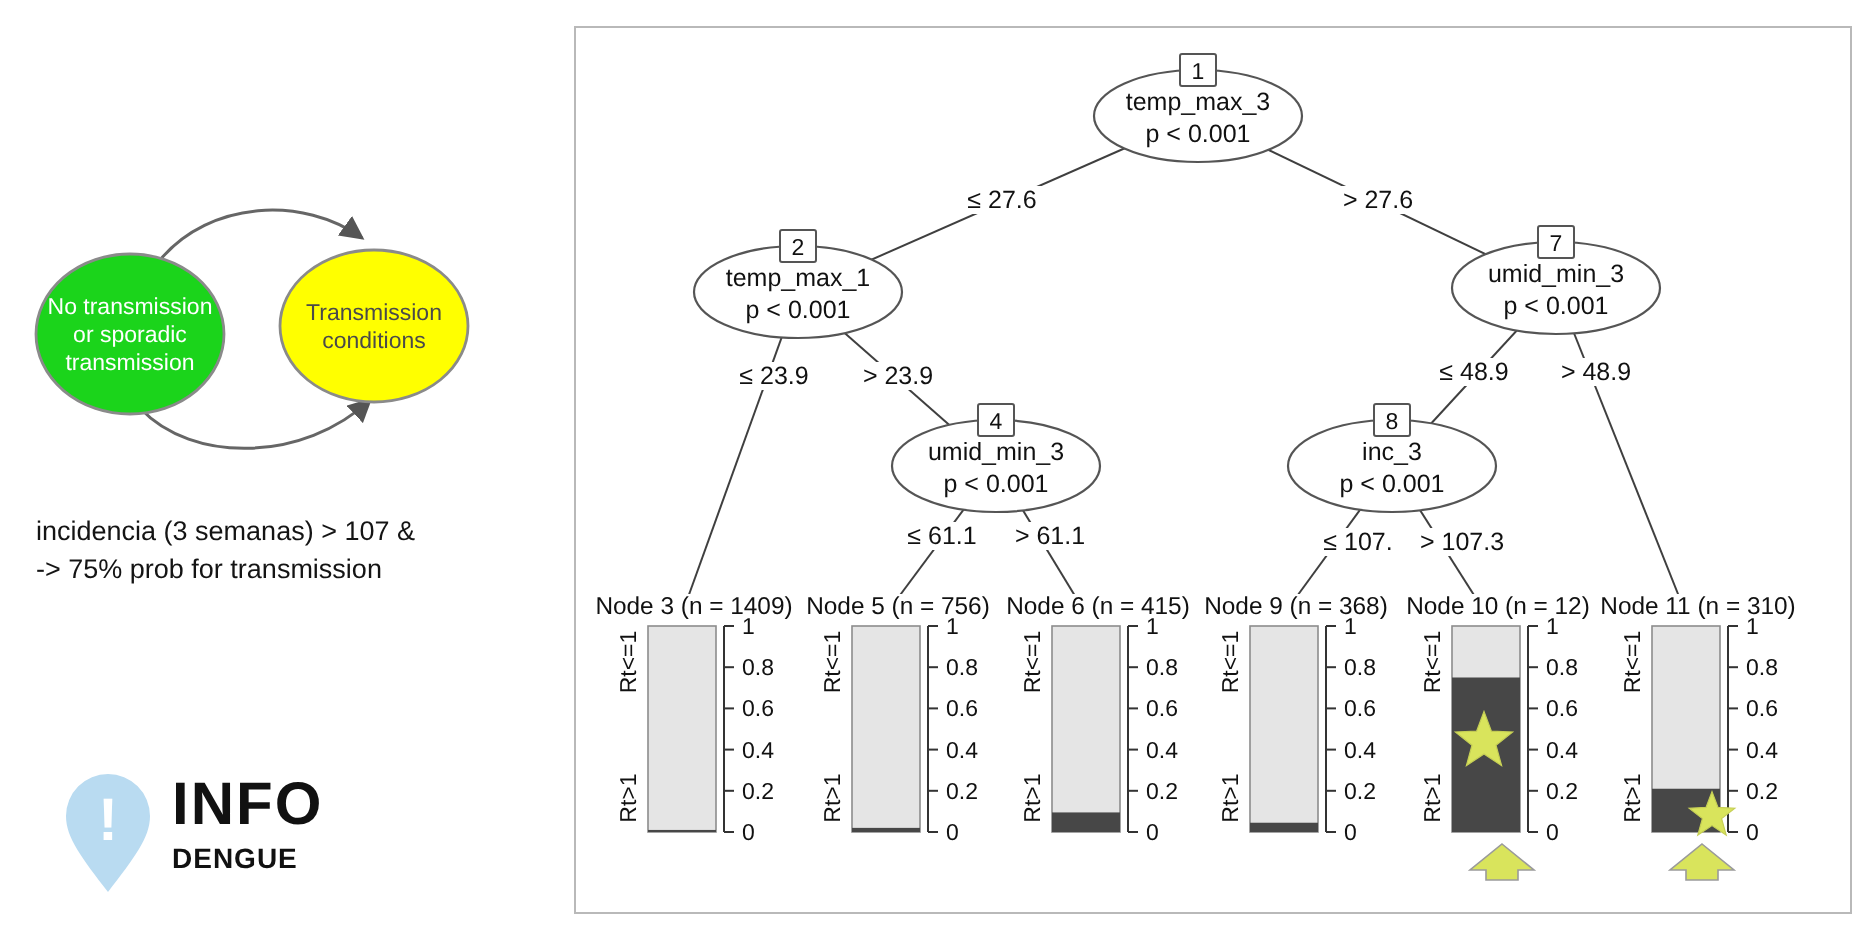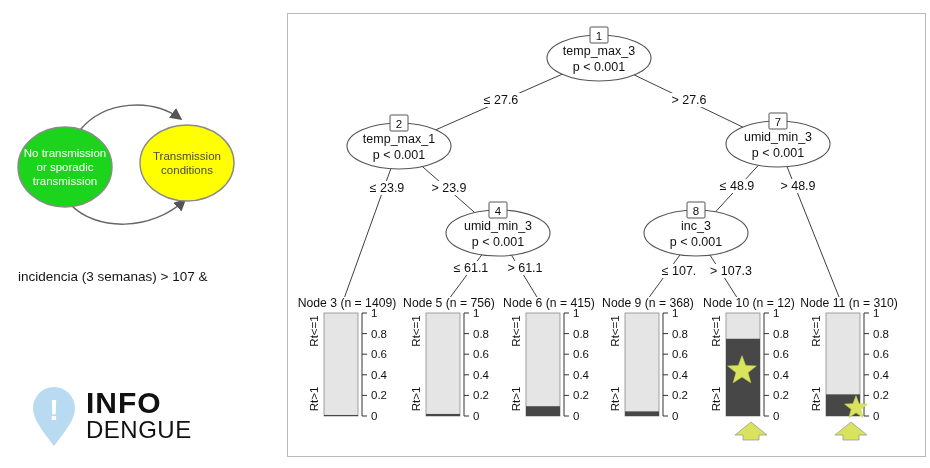--- a/index.html
+++ b/index.html
@@ -1,24 +1,24 @@
 <!DOCTYPE html>
 <html><head>
 <meta charset="utf-8">
 <style>
   html,body{margin:0;padding:0;background:#ffffff;}
   body{width:930px;height:468px;position:relative;overflow:hidden;
        font-family:"Liberation Sans",sans-serif;color:#111;}
   .left-panel{position:absolute;left:0;top:0;width:285px;height:379px;}
   .state-svg{position:absolute;left:0;top:90px;}
-  .annotation{position:absolute;left:18px;top:267px;font-size:13.5px;line-height:19px;color:#141414;}
+  .annotation{position:absolute;left:18px;top:256px;font-size:13.5px;line-height:19px;color:#141414;}
   .logo{position:absolute;left:28px;top:386px;display:flex;align-items:flex-start;}
   .logo-words{margin-left:6px;margin-top:2px;}
   .logo-top{font-size:30px;font-weight:bold;letter-spacing:1px;line-height:30px;}
-  .logo-bottom{font-size:24px;font-weight:normal;letter-spacing:0.5px;line-height:19px;margin-top:2px;}
+  .logo-bottom{font-size:14px;font-weight:bold;letter-spacing:0.5px;line-height:19px;margin-top:2px;}
   .chart-panel{position:absolute;left:287px;top:13px;width:637px;height:442px;
                border:1px solid #b9b9b9;background:#fff;}
   svg text{font-family:"Liberation Sans",sans-serif;}
 </style>
 </head>
 <body>
 
 <div class="left-panel">
 
   <svg class="state-svg" width="285" height="160" viewBox="0 0 285 160">
@@ -33,20 +33,21 @@
     <text x="65" y="67" text-anchor="middle" font-size="11.5" fill="#ffffff">No transmission</text>
     <text x="65" y="81" text-anchor="middle" font-size="11.5" fill="#ffffff">or sporadic</text>
     <text x="65" y="95" text-anchor="middle" font-size="11.5" fill="#ffffff">transmission</text>
     <ellipse cx="187" cy="73" rx="47" ry="38" stroke="#8a8a8a" stroke-width="1.4" fill="#ffff00"></ellipse>
     <text x="187" y="70" text-anchor="middle" font-size="11.5" fill="#4a4a4a">Transmission</text>
     <text x="187" y="84" text-anchor="middle" font-size="11.5" fill="#4a4a4a">conditions</text>
   </svg>
 
   <div class="annotation">
     <div>incidencia (3 semanas) &gt; 107 &amp;</div>
+    <div>-&gt; 75% prob for transmission</div>
   </div>
 
   <div class="logo">
     <svg width="52" height="62" viewBox="0 0 52 62">
       <path d="M26 60 C 13 43, 5 33, 5 22 A 21 21 0 0 1 47 22 C 47 33, 39 43, 26 60 Z" fill="#b9dbf1"></path>
       <text x="26" y="34" text-anchor="middle" font-size="30" font-weight="bold" fill="#ffffff">!</text>
     </svg>
     <div class="logo-words">
       <div class="logo-top">INFO</div>
       <div class="logo-bottom">DENGUE</div>

